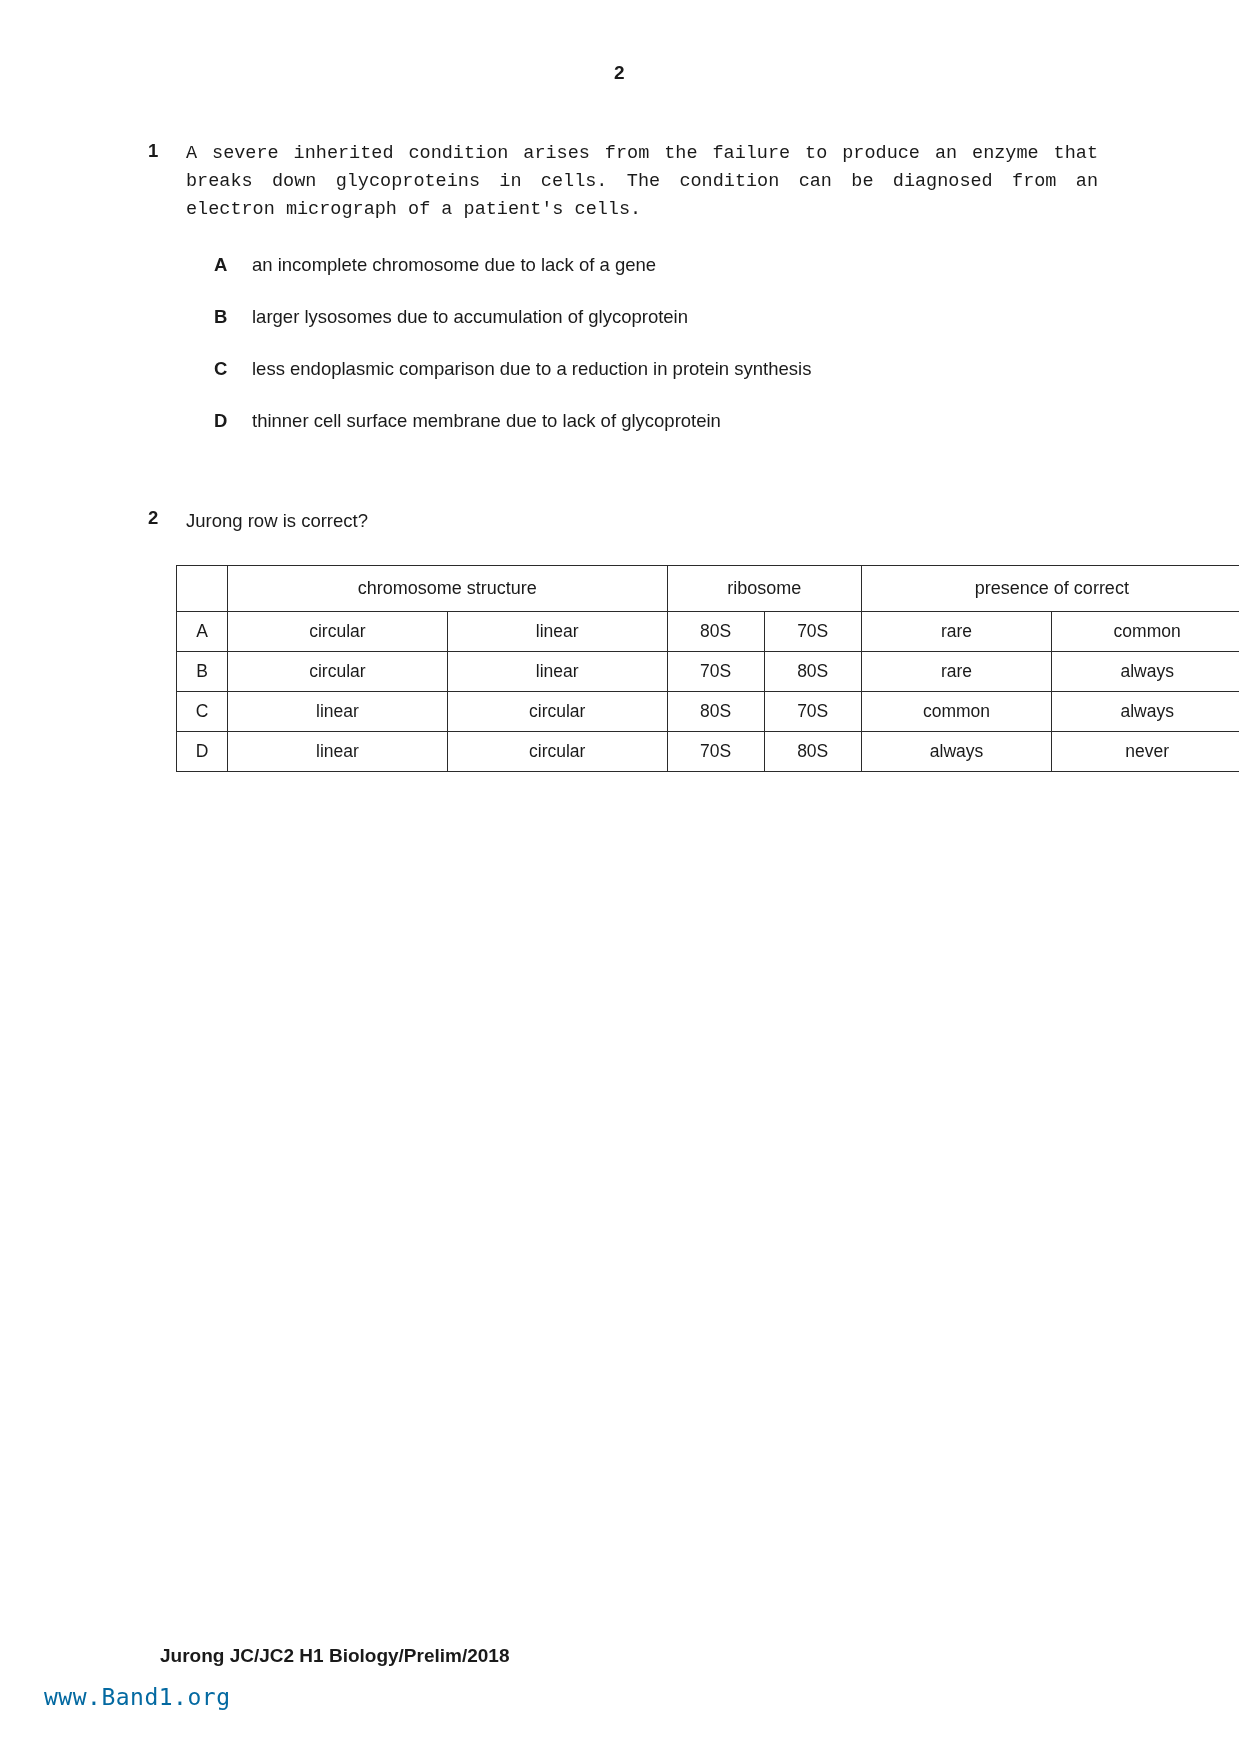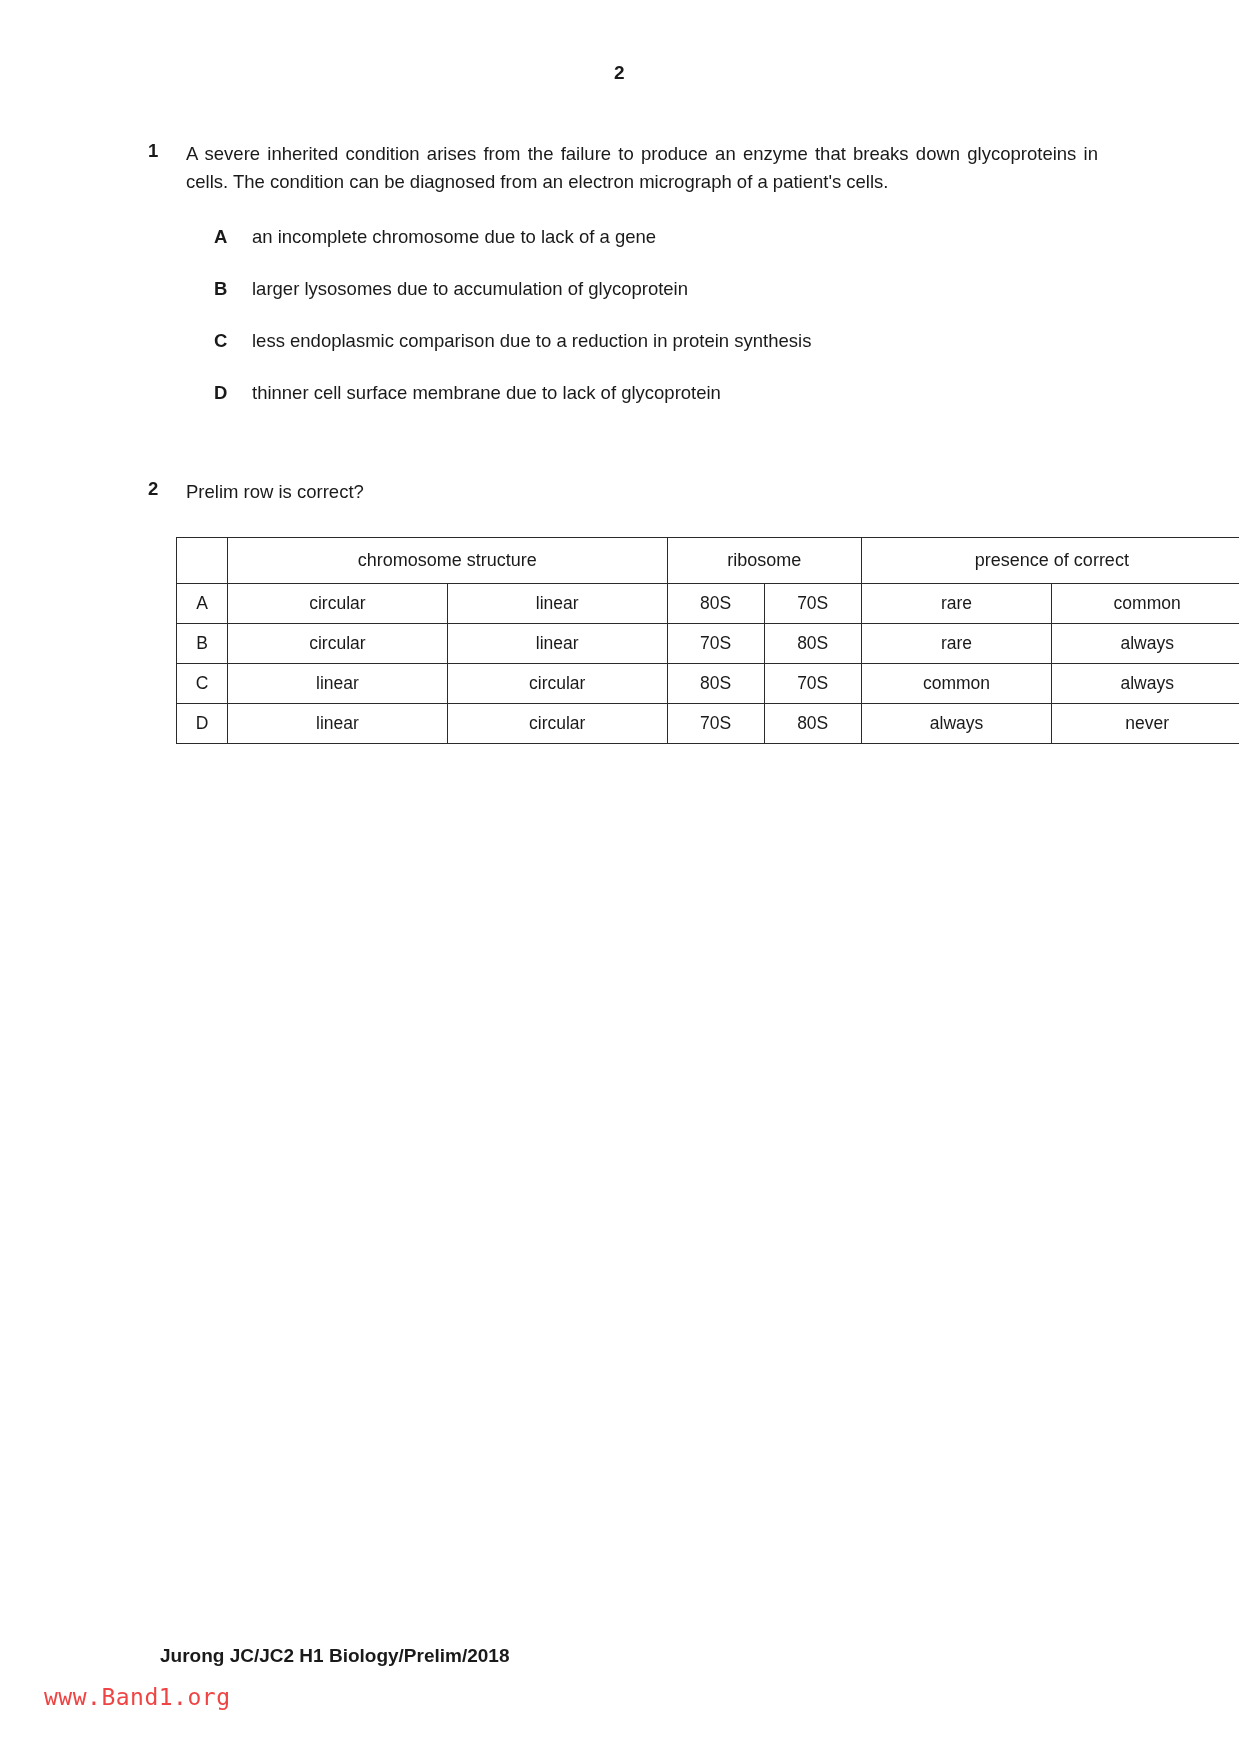--- a/index.html
+++ b/index.html
@@ -52,20 +52,21 @@
     font-weight: bold;
   }
   .q-body {
     margin-left: 38px;
   }
   .q-stem {
     font-size: 18.5px;
     line-height: 1.52;
     text-align: justify;
     text-justify: inter-word;
+    font-family: Liberation Mono, monospace;
   }
   .q-prompt {
     font-size: 18.5px;
     line-height: 1.52;
     margin-top: 26px;
   }
 
   .options {
     margin-top: 28px;
     margin-left: 28px;
@@ -130,21 +131,21 @@
     top: 1645px;
     font-size: 19px;
     font-weight: bold;
   }
   .watermark {
     position: absolute;
     left: 44px;
     top: 1684px;
     font-family: "DejaVu Sans Mono", monospace;
     font-size: 23px;
-    color: #ef4444;
+    color: #0369a1;
     letter-spacing: 0.5px;
   }
 </style>
 </head>
 <body>
 
 <div class="page">
 
   <div class="page-number">2</div>
 
@@ -172,21 +173,21 @@
             <div class="option-letter">D</div>
             <div class="option-text">thinner cell surface membrane due to lack of glycoprotein</div>
           </div>
         </div>
       </div>
     </div>
 
     <div class="question q2-wrap">
       <div class="q-number">2</div>
       <div class="q-body">
-        <div class="q-prompt">Prelim row is correct?</div>
+        <div class="q-prompt">Jurong row is correct?</div>
       </div>
 
       <table class="comp">
         <thead>
           <tr>
             <td class="corner rowlabel"></td>
             <td class="group-head" colspan="2">chromosome structure</td>
             <td class="group-head" colspan="2">ribosome</td>
             <td class="group-head" colspan="2">presence of correct</td>
           </tr>

